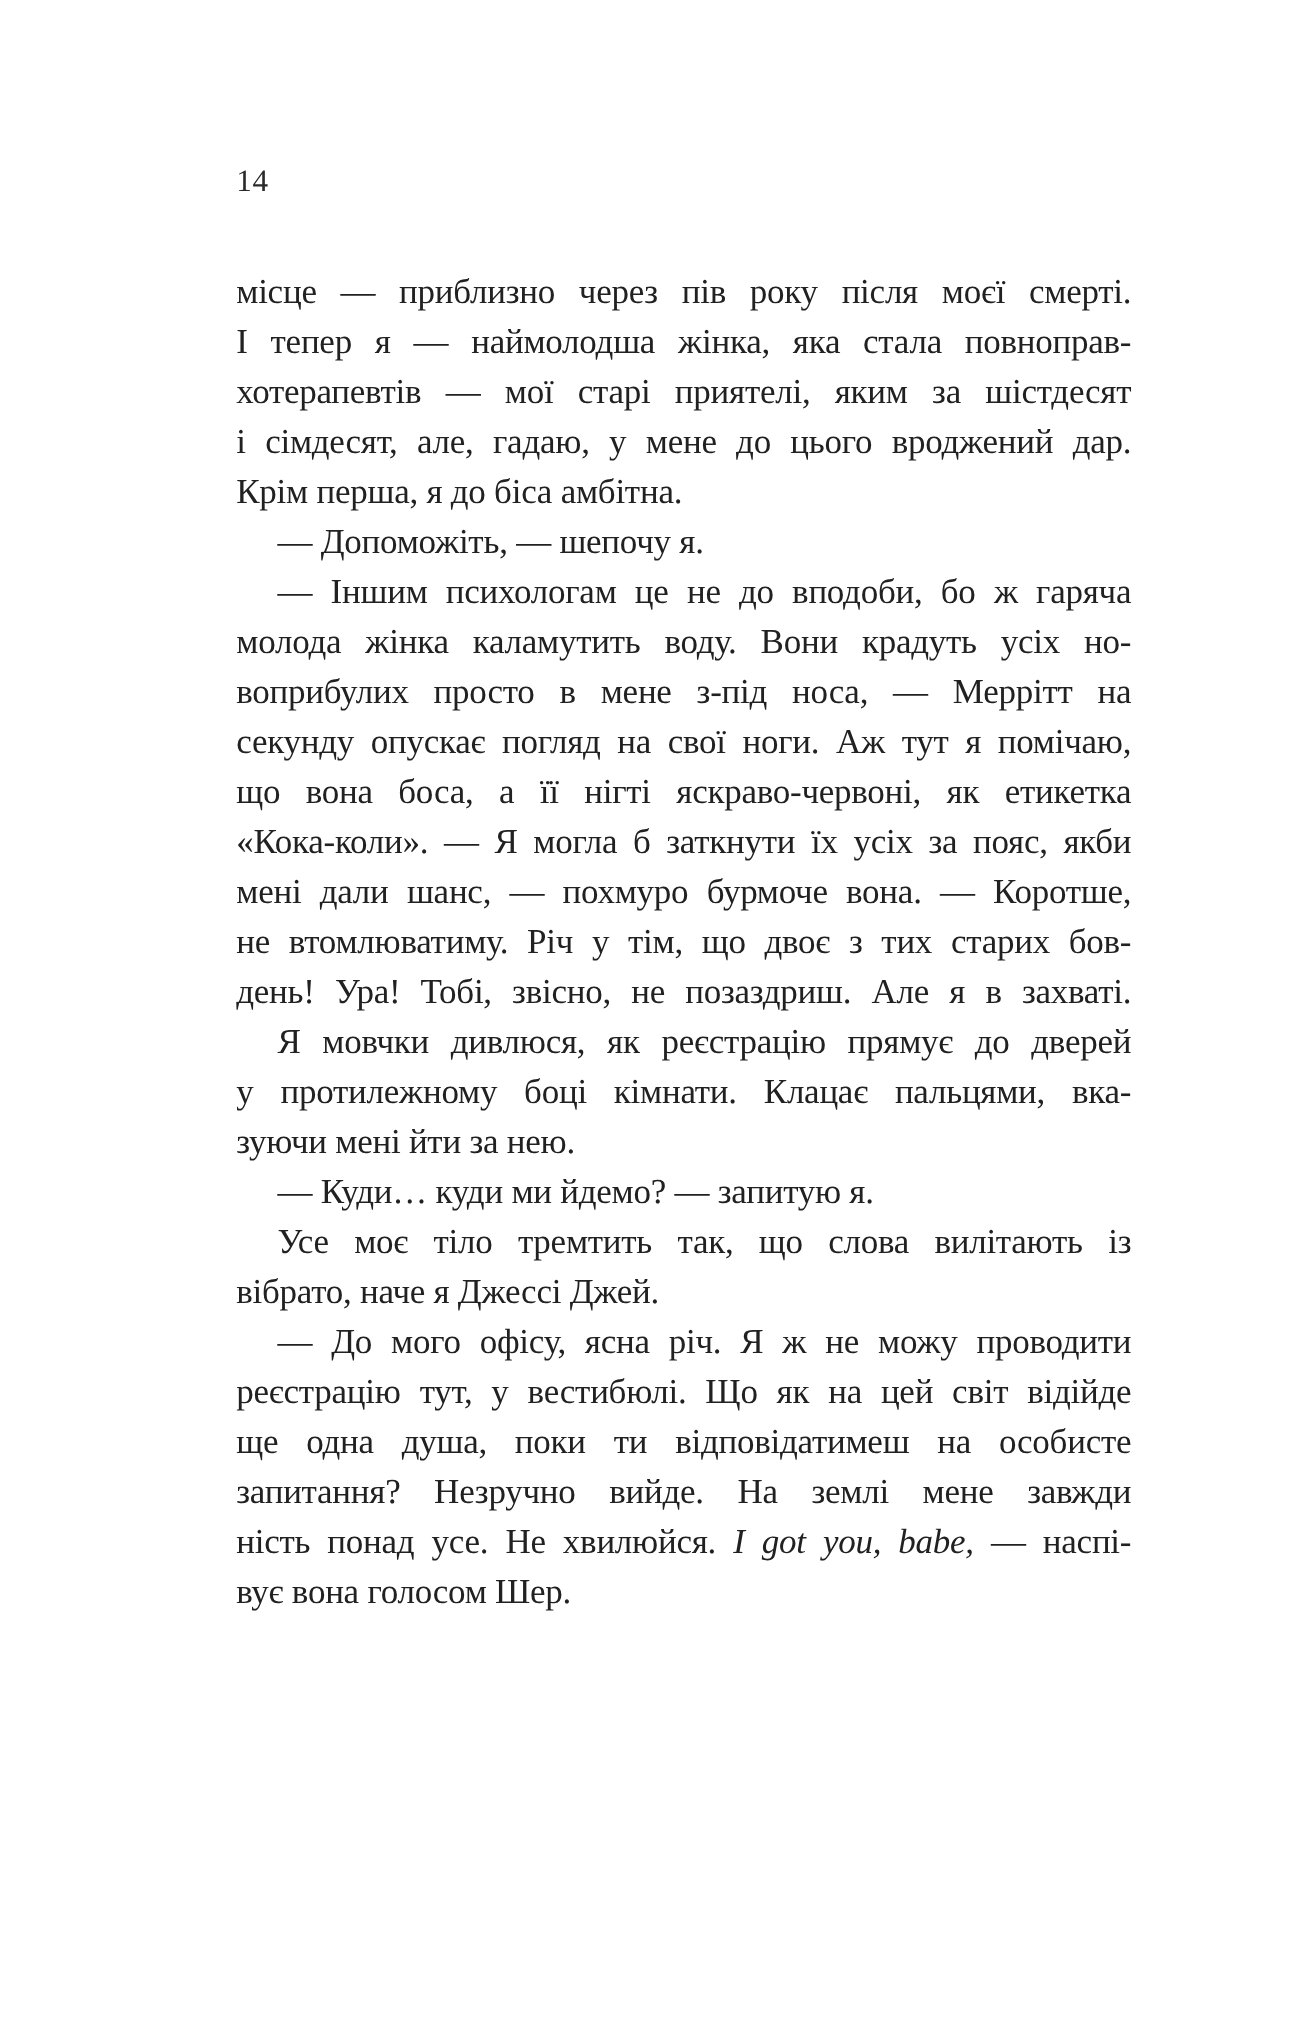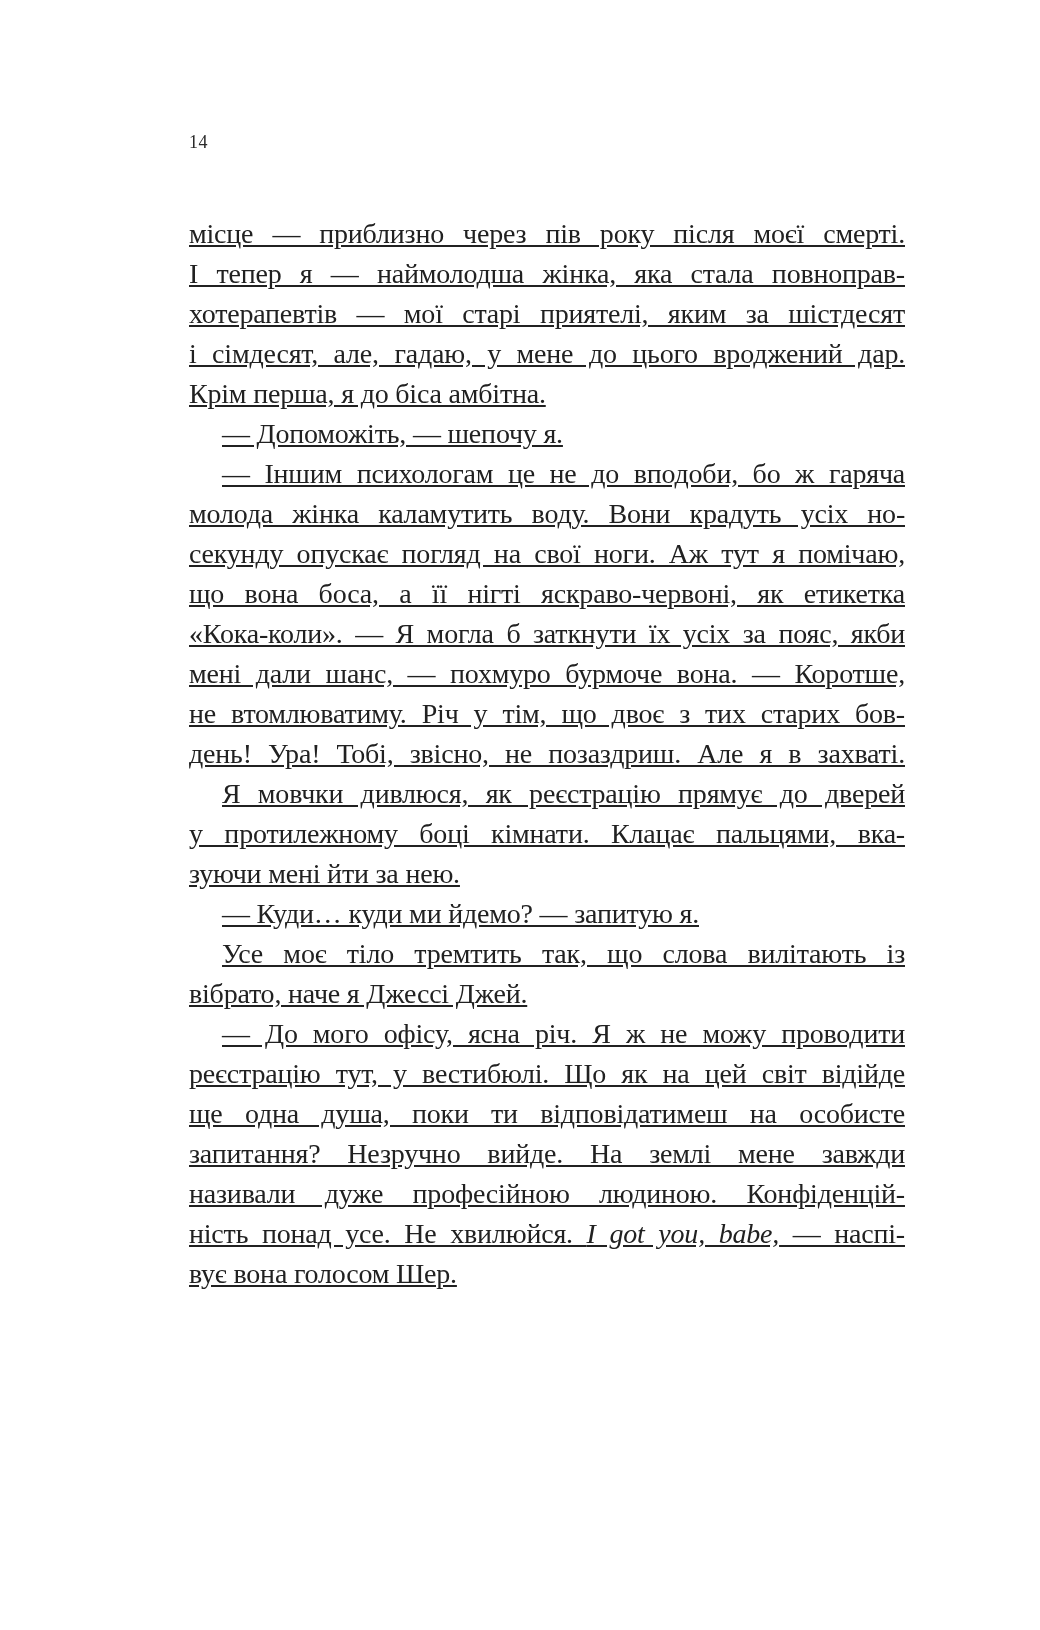--- a/index.html
+++ b/index.html
@@ -17,21 +17,21 @@
     position: relative;
     width: 1040px;
     height: 1630px;
     background: #ffffff;
     overflow: hidden;
   }
   .folio {
     position: absolute;
     left: 189px;
     top: 133px;
-    font-size: 18px;
+    font-size: 25px;
     line-height: 1;
     letter-spacing: 0.5px;
     color: #2a2a2a;
   }
   .text-block {
     position: absolute;
     left: 189px;
     top: 214px;
     width: 716px;
     font-size: 28px;
@@ -39,21 +39,20 @@
     color: #212121;
   }
   .paragraph {
     margin: 0;
     padding: 0;
   }
   .line {
     line-height: 40px;
     height: 40px;
     text-align: left;
-    text-decoration: underline;
   }
   .line.just {
     text-align: justify;
     text-align-last: justify;
   }
   .line.indent {
     text-indent: 33px;
   }
   .seg.italic {
     font-style: italic;
@@ -71,20 +70,21 @@
         <div class="line just"><span class="seg">хотерапевтів — мої старі приятелі, яким за шістдесят</span></div>
         <div class="line just"><span class="seg">і сімдесят, але, гадаю, у мене до цього вроджений дар.</span></div>
         <div class="line"><span class="seg">Крім перша, я до біса амбітна.</span></div>
       </div>
       <div class="paragraph">
         <div class="line indent"><span class="seg">— Допоможіть, — шепочу я.</span></div>
       </div>
       <div class="paragraph">
         <div class="line just indent"><span class="seg">— Іншим психологам це не до вподоби, бо ж гаряча</span></div>
         <div class="line just"><span class="seg">молода жінка каламутить воду. Вони крадуть усіх но-</span></div>
+        <div class="line just"><span class="seg">воприбулих просто в мене з-під носа, — Меррітт на</span></div>
         <div class="line just"><span class="seg">секунду опускає погляд на свої ноги. Аж тут я помічаю,</span></div>
         <div class="line just"><span class="seg">що вона боса, а її нігті яскраво-червоні, як етикетка</span></div>
         <div class="line just"><span class="seg">«Кока-коли». — Я могла б заткнути їх усіх за пояс, якби</span></div>
         <div class="line just"><span class="seg">мені дали шанс, — похмуро бурмоче вона. — Коротше,</span></div>
         <div class="line just"><span class="seg">не втомлюватиму. Річ у тім, що двоє з тих старих бов-</span></div>
         <div class="line just"><span class="seg">день! Ура! Тобі, звісно, не позаздриш. Але я в захваті.</span></div>
       </div>
       <div class="paragraph">
         <div class="line just indent"><span class="seg">Я мовчки дивлюся, як реєстрацію прямує до дверей</span></div>
         <div class="line just"><span class="seg">у протилежному боці кімнати. Клацає пальцями, вка-</span></div>
@@ -95,18 +95,17 @@
       </div>
       <div class="paragraph">
         <div class="line just indent"><span class="seg">Усе моє тіло тремтить так, що слова вилітають із</span></div>
         <div class="line"><span class="seg">вібрато, наче я Джессі Джей.</span></div>
       </div>
       <div class="paragraph">
         <div class="line just indent"><span class="seg">— До мого офісу, ясна річ. Я ж не можу проводити</span></div>
         <div class="line just"><span class="seg">реєстрацію тут, у вестибюлі. Що як на цей світ відійде</span></div>
         <div class="line just"><span class="seg">ще одна душа, поки ти відповідатимеш на особисте</span></div>
         <div class="line just"><span class="seg">запитання? Незручно вийде. На землі мене завжди</span></div>
-        <div class="line just"><span class="seg">називали дуже професійною людиною. Конфіденцій-</span></div>
         <div class="line just"><span class="seg">ність понад усе. Не хвилюйся. </span><span class="seg italic">I got you, babe,</span><span class="seg"> — наспі-</span></div>
         <div class="line"><span class="seg">вує вона голосом Шер.</span></div>
       </div>
     </div>
 </div>
 
 </body></html>

